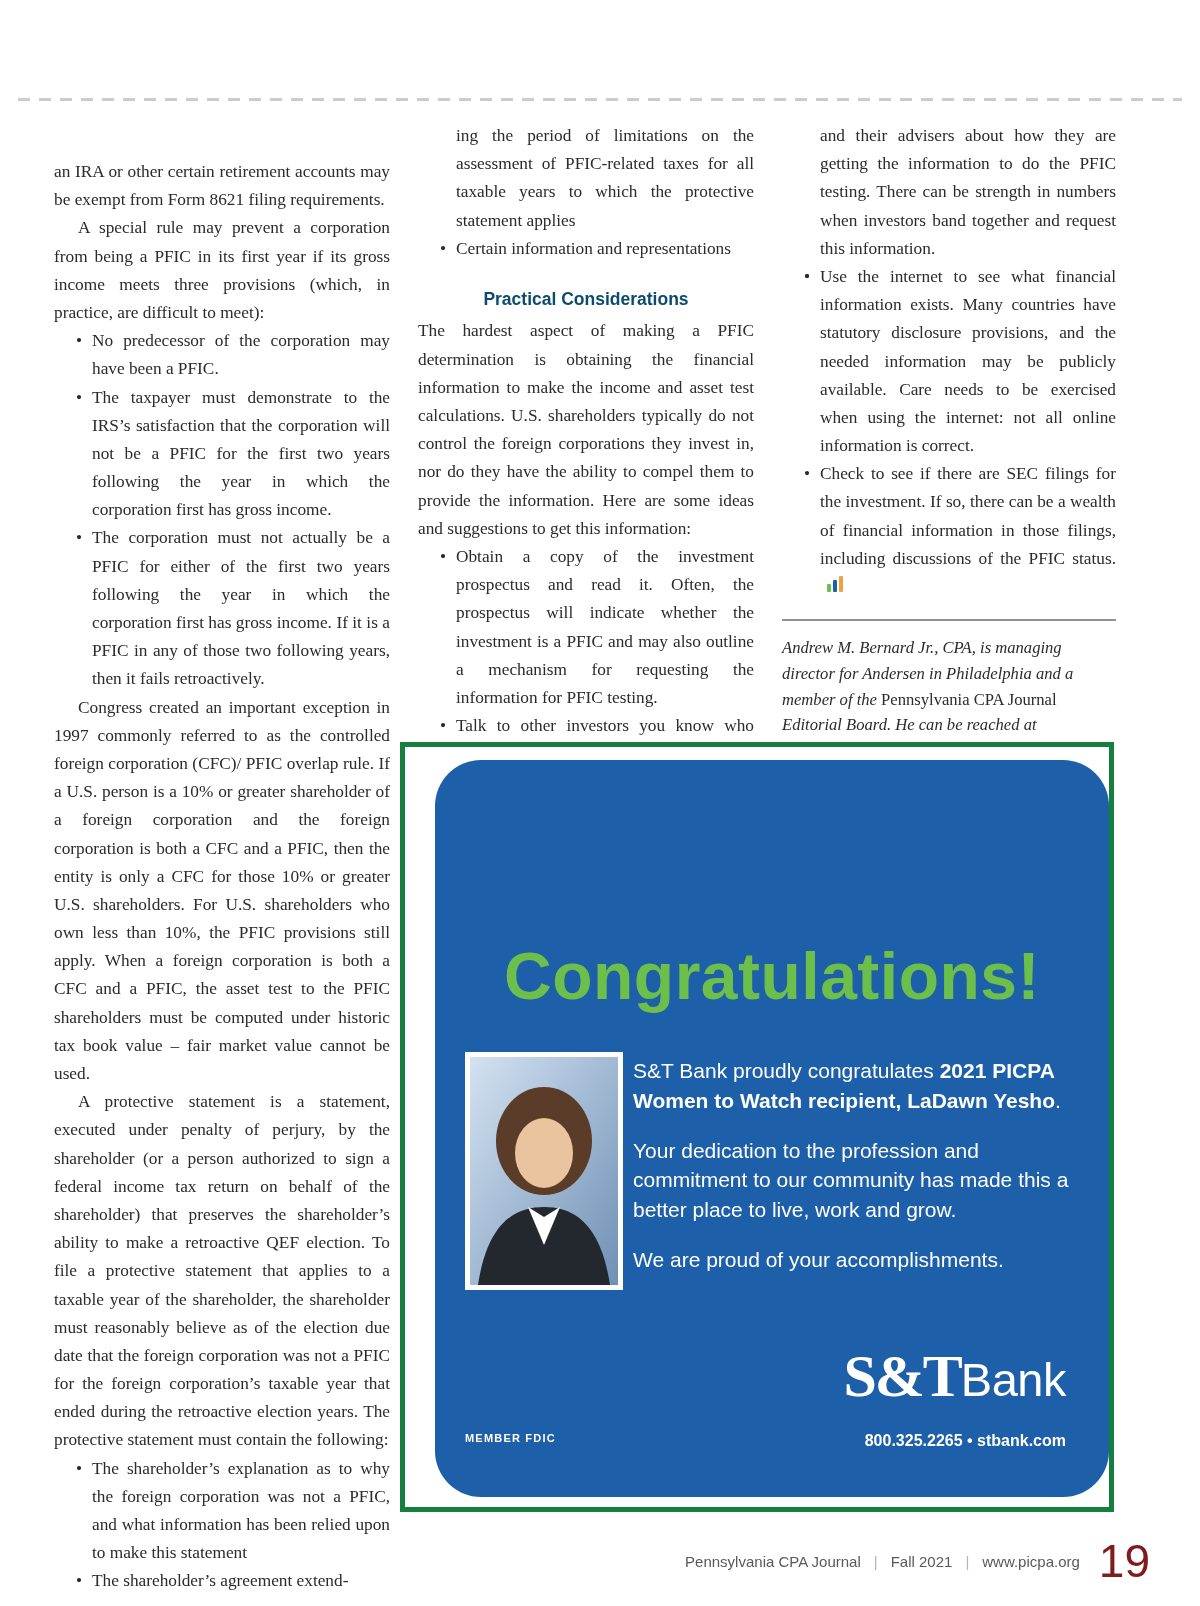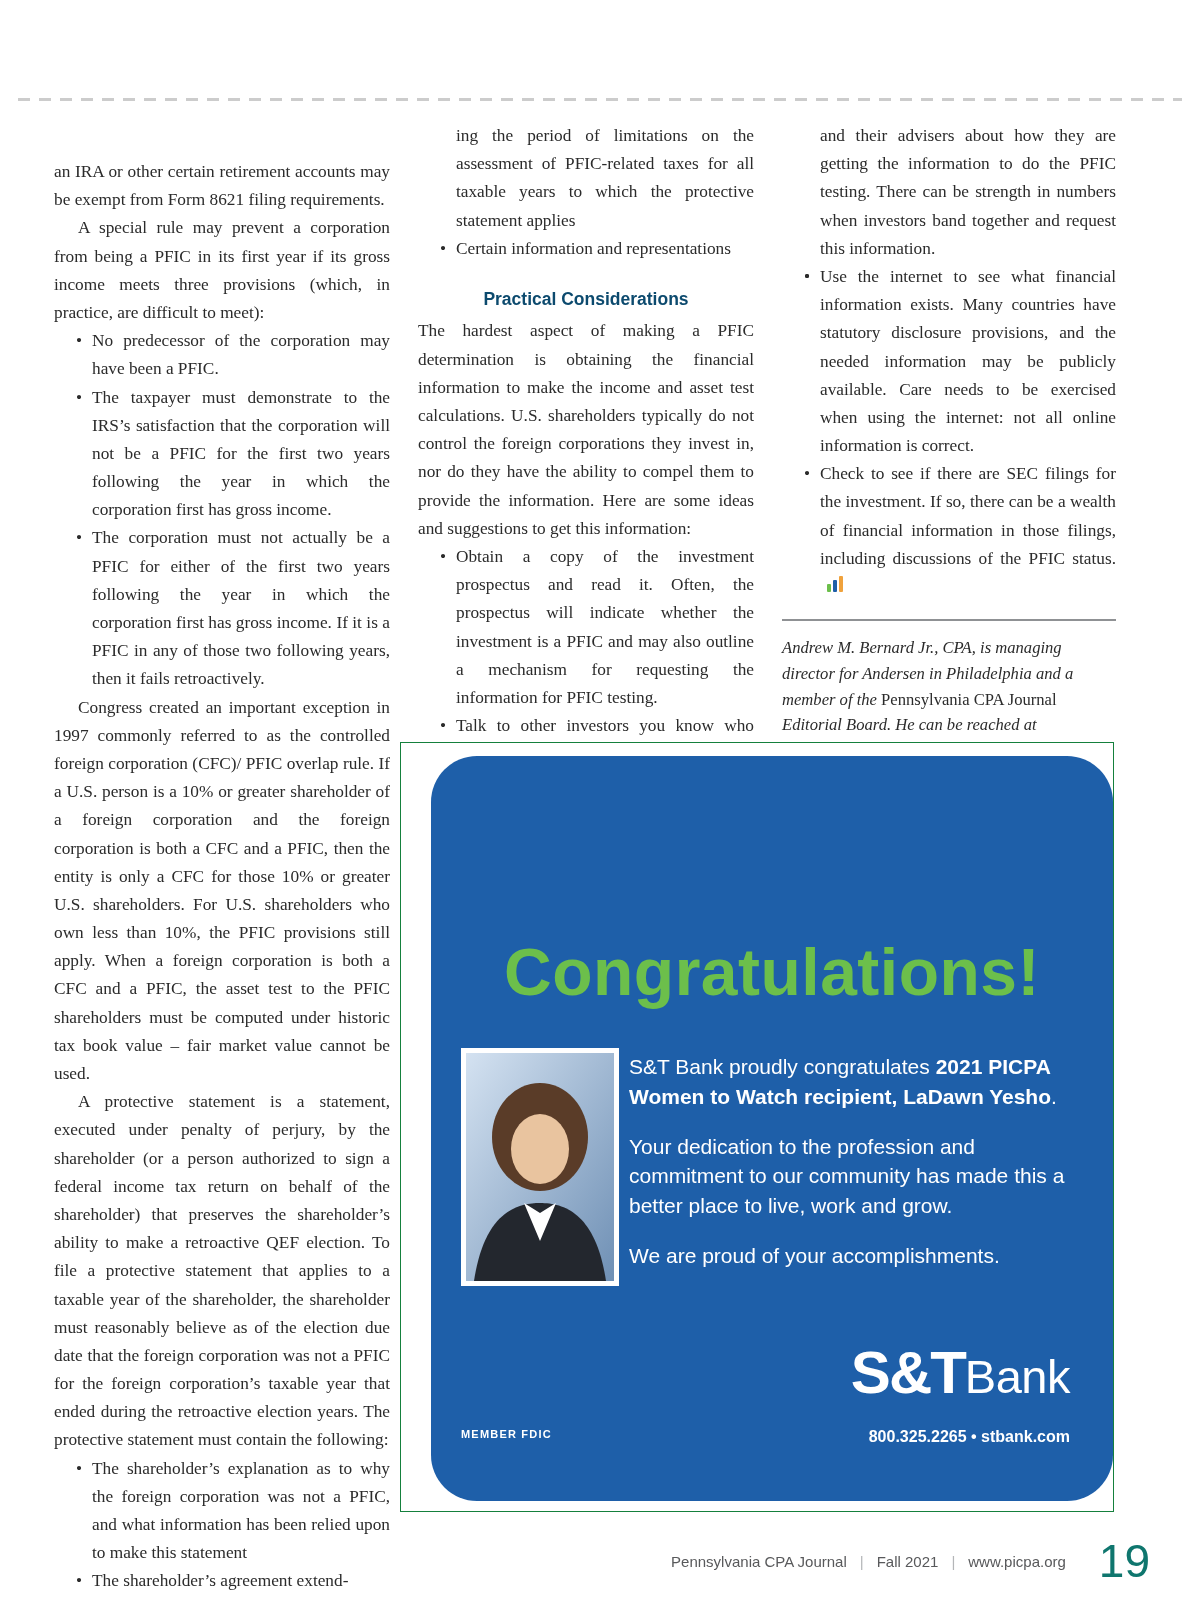--- a/index.html
+++ b/index.html
@@ -30,21 +30,21 @@
   .end-icon .b1 { height:8px;  background:#6cbf4b; }
   .end-icon .b2 { height:12px; background:#1e5fa9; margin-left:2px; }
   .end-icon .b3 { height:16px; background:#f0a23c; margin-left:2px; }
   .bio-divider { margin:18px 0 14px 0; border-top:2px solid #8f9194; }
   .bio { font-style:italic; font-size:16.6px; line-height:1.55; text-align:left; }
   .bio .roman { font-style:normal; }
 
   
   .ad-slot {
     position:absolute; left:400px; top:742px; width:714px; height:770px;
-    border:1px solid #15803d; background:#ffffff;
+    border:5px solid #15803d; background:#ffffff;
   }
   .ad-box {
     position:absolute; left:30px; top:13px; right:0px; bottom:10px;
     background:#1e5fa9; border-radius:46px;
     font-family:"Liberation Sans", sans-serif; color:#ffffff;
   }
   .ad-headline {
     position:absolute; top:178px; left:0; width:100%; text-align:center;
     color:#6cbf4b; font-weight:bold; font-size:66px; letter-spacing:0.5px;
   }
@@ -54,35 +54,35 @@
   }
   .ad-photo svg { display:block; width:100%; height:100%; }
   .ad-copy { position:absolute; left:198px; top:296px; width:452px; }
   .ad-line { font-size:21px; line-height:1.42; margin-bottom:20px; font-weight:500; }
   .ad-line b { font-weight:bold; }
   .member-fdic {
     position:absolute; left:30px; top:672px; font-size:11px; font-weight:bold;
     letter-spacing:1.2px;
   }
   .ad-logo { position:absolute; right:43px; top:582px; white-space:nowrap; }
-  .logo-st  { font-size:60px; font-weight:bold; letter-spacing:-2px; }
+  .logo-st  { font-size:60px; font-weight:bold; letter-spacing:-2px;font-family:Liberation Serif, serif; }
   .logo-bank{ font-size:47px; font-weight:300; letter-spacing:-0.5px; }
   .ad-contact {
     position:absolute; right:43px; top:672px; font-size:16px; font-weight:bold;padding-left:36px;
   }
 
   
   .footer {
     position:absolute; top:1538px; right:50px; display:flex; align-items:center;
     gap:13px; font-family:"Liberation Sans", sans-serif; font-size:15px; color:#58595b;
   }
   .footer .sep { color:#b4b6b8; }
   .page-num {
-    font-family:"Liberation Sans", sans-serif; font-size:46px; color:#0f766e;
-    line-height:1; margin-left:20px;
+    font-family:"Liberation Sans", sans-serif; font-size:46px; color:#7f1d1d;
+    line-height:1; margin-left:6px;
   }
 </style>
 </head>
 <body>
 
 <div class="page">
 
   <div class="top-dashes"></div>
 
   <div class="col col1">

